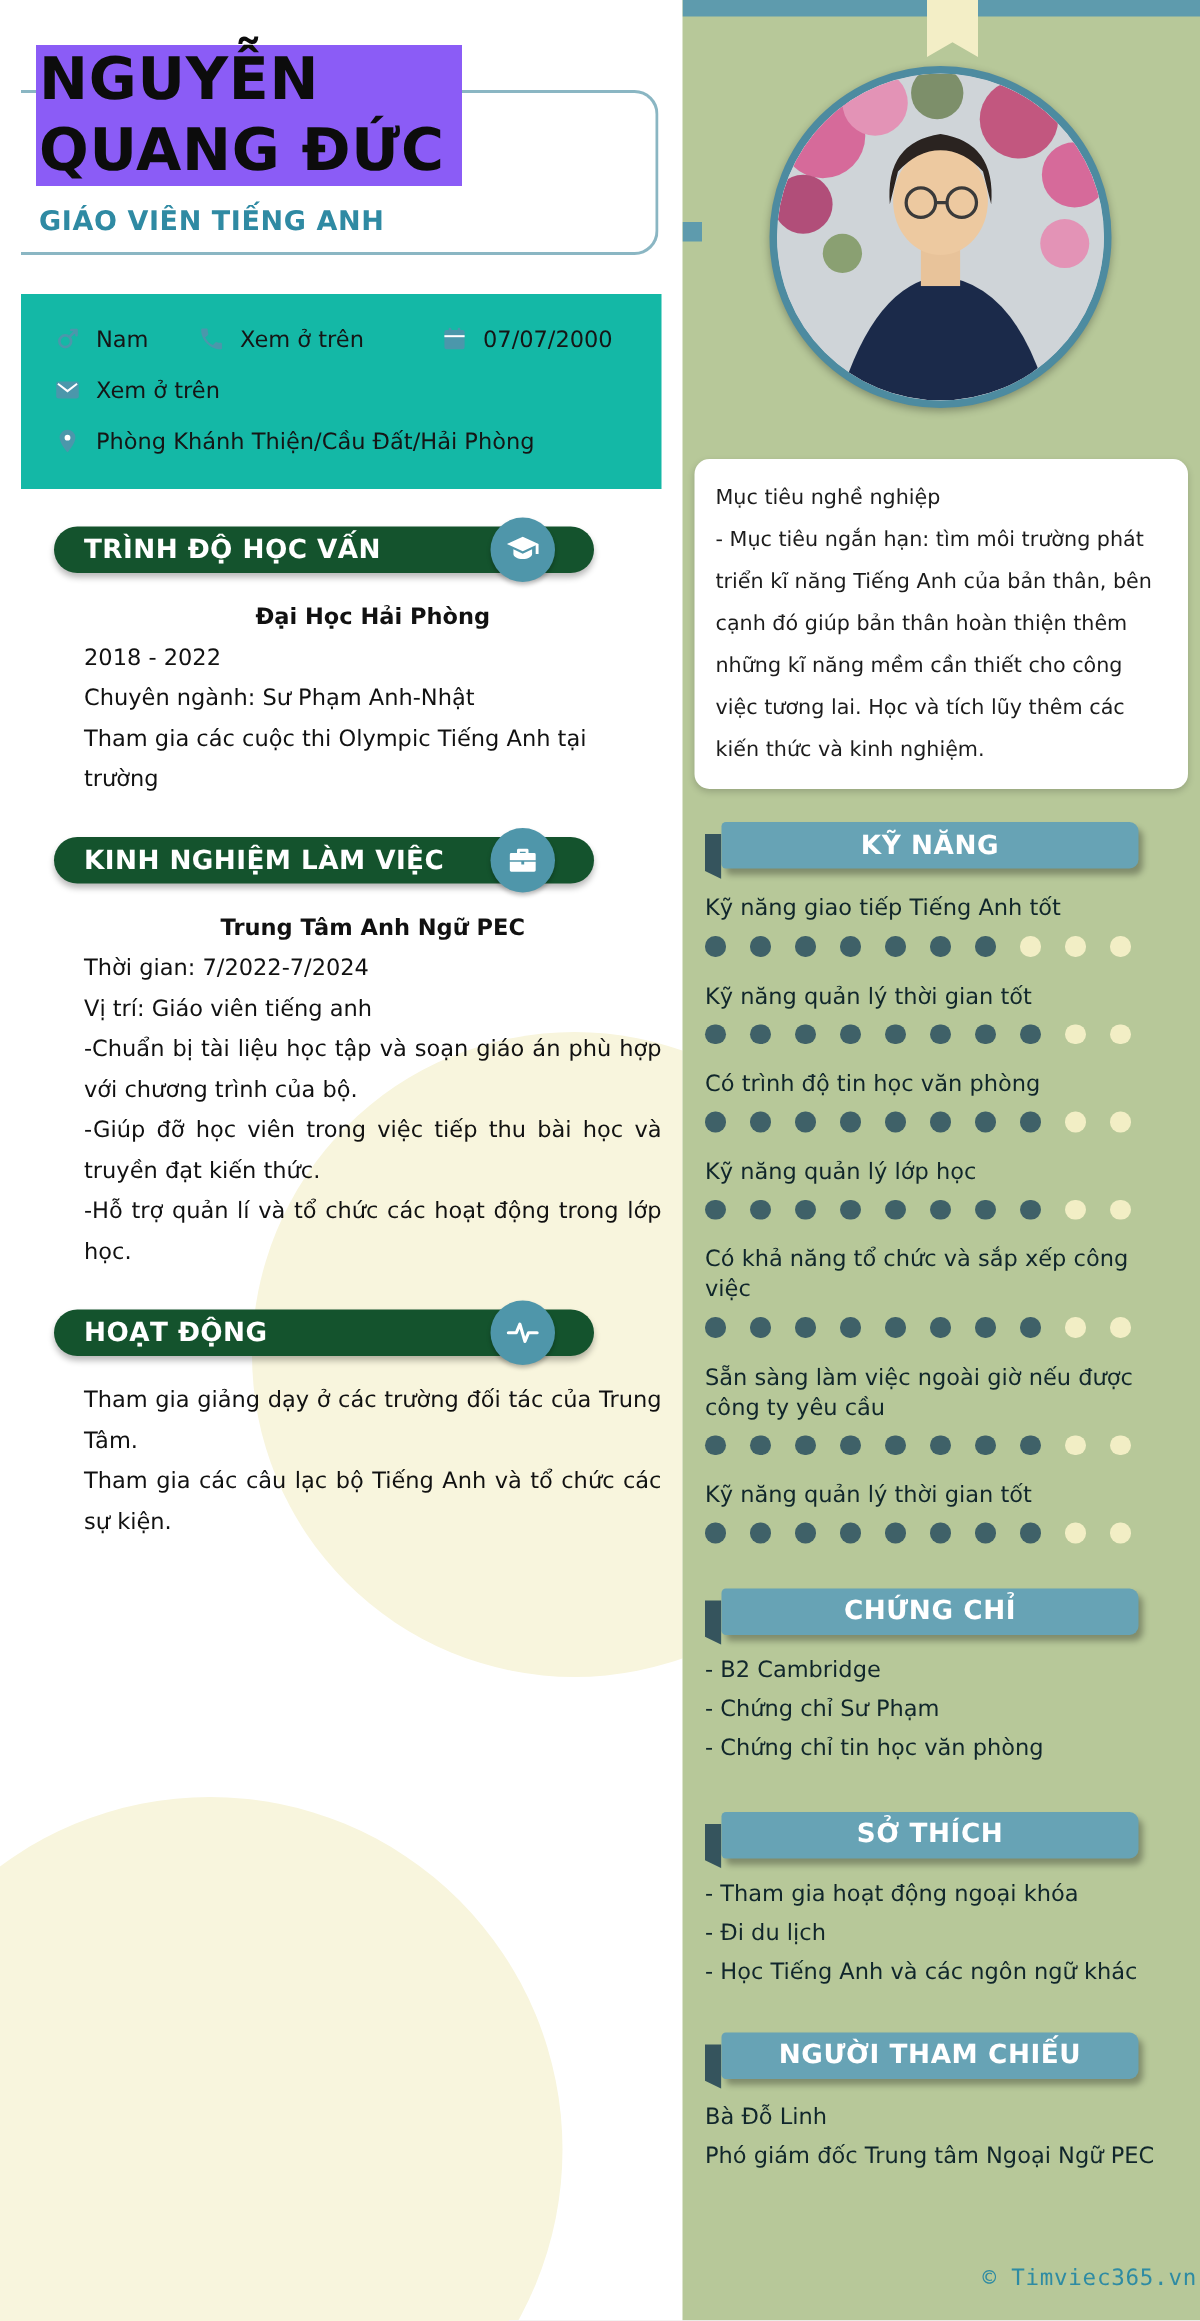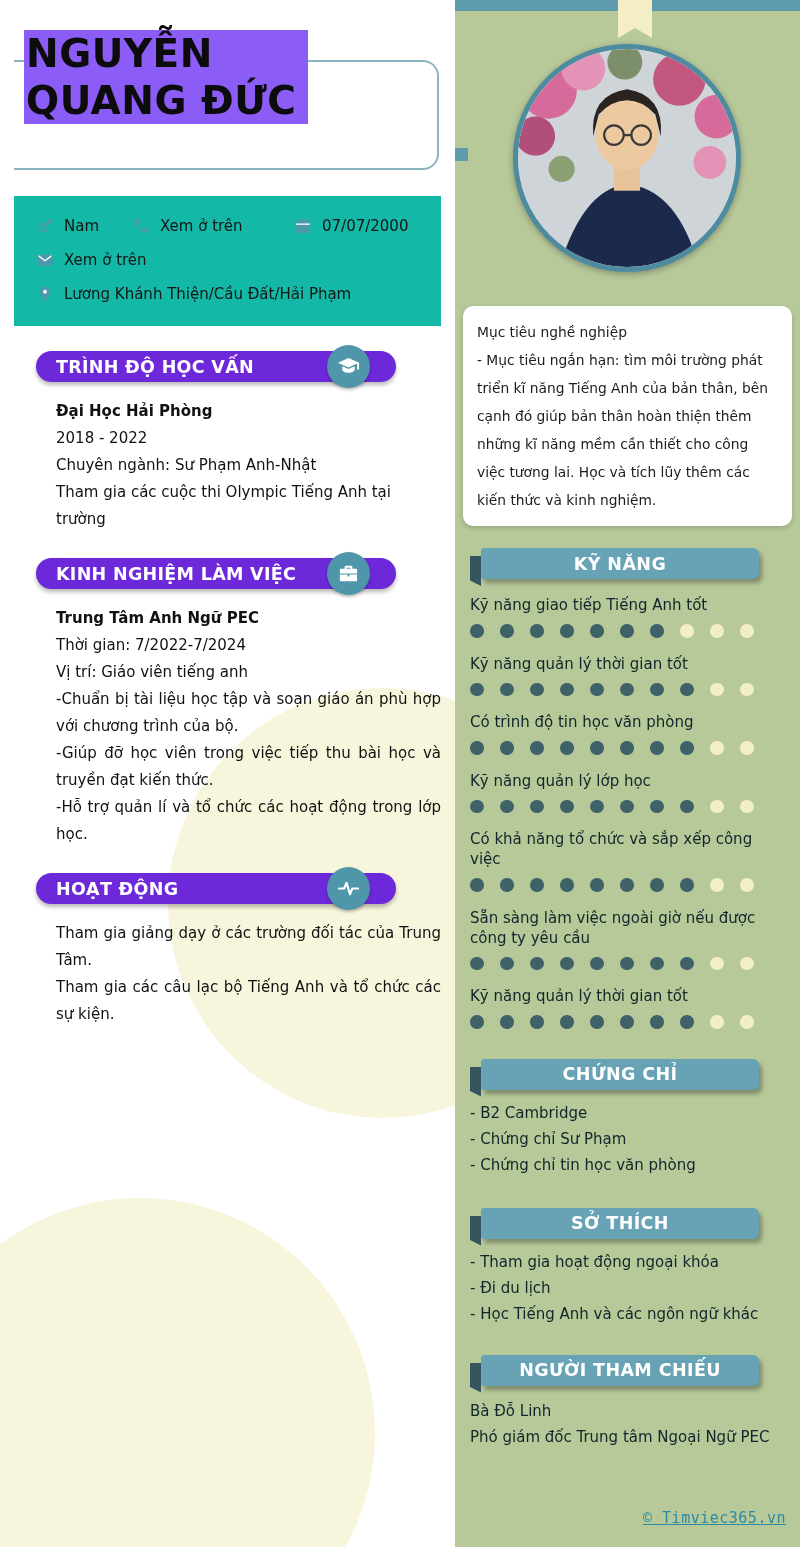--- a/index.html
+++ b/index.html
@@ -31,33 +31,33 @@
   .contact-panel { margin:14px 14px 0 14px; background:#14b8a6; padding:13px 14px 15px 22px; }
   .contact-row { display:flex; align-items:center; min-height:34px; font-size:15px; color:#151515; }
   .contact-item { display:flex; align-items:center; }
   .ci-1 { width:96px; } .ci-2 { width:162px; }
   .cicon { display:inline-flex; width:18px; height:18px; margin-right:10px; flex:none; }
   .cicon svg { width:100%; height:100%; }
 
   .section-left { margin-top:25px; }
   .pill {
     position:relative; margin-left:36px; width:360px; height:31px;
-    background:#6d28d9; border-radius:16px; display:flex; align-items:center;
+    background:#14532d; border-radius:16px; display:flex; align-items:center;
     box-shadow:0 3px 4px rgba(0,0,0,.28);
   }
   .pill-label { color:#fff; font-weight:bold; font-size:17.5px; letter-spacing:.3px; padding-left:20px; }
   .pill-icon {
     position:absolute; right:26px; top:-6px; width:43px; height:43px; border-radius:50%;
     background:#4f96aa; display:flex; align-items:center; justify-content:center;
     box-shadow:0 2px 3px rgba(0,0,0,.25);
   }
   .pill-icon svg { width:23px; height:23px; }
 
   .left-body { margin:16px 14px 0 56px; font-size:15px; line-height:27px; color:#111; }
-  .bold-line { font-weight:bold; }
+  .bold-line { font-weight:bold;text-align:center; }
   .just { text-align:justify; }
 
   
   .right-col { position:absolute; left:455px; top:0; width:345px; height:100%; background:#b7c899; overflow:hidden; }
   .top-strip { position:absolute; left:0; top:0; width:100%; height:11px; background:#5e9bad; }
   .bookmark { position:absolute; left:163px; top:0; width:34px; height:38px; background:#f3eec6; clip-path:polygon(0 0,100% 0,100% 100%,50% 74%,0 100%); z-index:2; }
   .side-notch { position:absolute; left:0; top:148px; width:13px; height:13px; background:#5e9bad; }
   .photo-area { position:relative; height:306px; }
   .photo-wrap {
     position:absolute; left:58px; top:44px; width:228px; height:228px; border-radius:50%;
@@ -89,38 +89,39 @@
   .skill-label { font-size:15px; color:#10262b; line-height:20px; margin-bottom:9px; }
   .dots { display:flex; gap:16.5px; }
   .dot { width:13.5px; height:13.5px; border-radius:50%; flex:none; }
   .dot.on  { background:#3f6168; }
   .dot.off { background:#f2eec5; }
 
   .rlist { margin:10px 15px 0 15px; font-size:15px; line-height:26px; color:#10262b; }
   .rlist.mt12 { margin-top:12px; }
 
   .watermark {
-    position:absolute; right:14px; bottom:20px;
+    position:absolute; right:2px; bottom:20px;
     font-family:"DejaVu Sans Mono","Liberation Mono",monospace;
-    font-size:15px; color:#2e8ba3; letter-spacing:.5px;text-decoration:underline;
+    font-size:15px; color:#2e8ba3; letter-spacing:.5px;
   }
 </style>
 </head>
 <body>
 
 <div class="page">
 
   <div class="left-col">
     <div class="deco-circle c1"></div>
     <div class="deco-circle c2"></div>
 
     <div class="left-content">
       <div class="name-block">
         <div class="name-frame"></div>
         <h1><span>NGUYỄN</span><br><span>QUANG ĐỨC</span></h1>
+        <div class="job-title">GIÁO VIÊN TIẾNG ANH</div>
       </div>
 
       <div class="contact-panel">
         <div class="contact-row">
           <span class="contact-item ci-1">
             <span class="cicon">
                 <svg viewBox="0 0 24 24">
                   <circle cx="10" cy="14" r="5.2" fill="none" stroke="#4b97ab" stroke-width="2.4"></circle>
                   <path d="M14.2 9.8 20 4m0 0h-4.6M20 4v4.6" fill="none" stroke="#4b97ab" stroke-width="2.4" stroke-linecap="round" stroke-linejoin="round"></path>
                 </svg>
@@ -159,21 +160,21 @@
           </span>
         </div>
         <div class="contact-row">
           <span class="contact-item">
             <span class="cicon">
                 <svg viewBox="0 0 24 24">
                   <path fill="#4b97ab" d="M12 2a7 7 0 0 0-7 7c0 5.2 7 13 7 13s7-7.8 7-13a7 7 0 0 0-7-7z"></path>
                   <circle cx="12" cy="9" r="2.6" fill="#fff"></circle>
                 </svg>
               </span>
-            <span>Lương Khánh Thiện/Cầu Đất/Hải Phạm</span>
+            <span>Phòng Khánh Thiện/Cầu Đất/Hải Phòng</span>
           </span>
         </div>
       </div>
 
       <div class="section-left">
         <div class="pill">
           <span class="pill-label">TRÌNH ĐỘ HỌC VẤN</span>
           <span class="pill-icon">
               <svg viewBox="0 0 24 24">
                 <path fill="#fff" d="M12 3 1 8l11 5 9-4.1V15h2V8L12 3z"></path>

